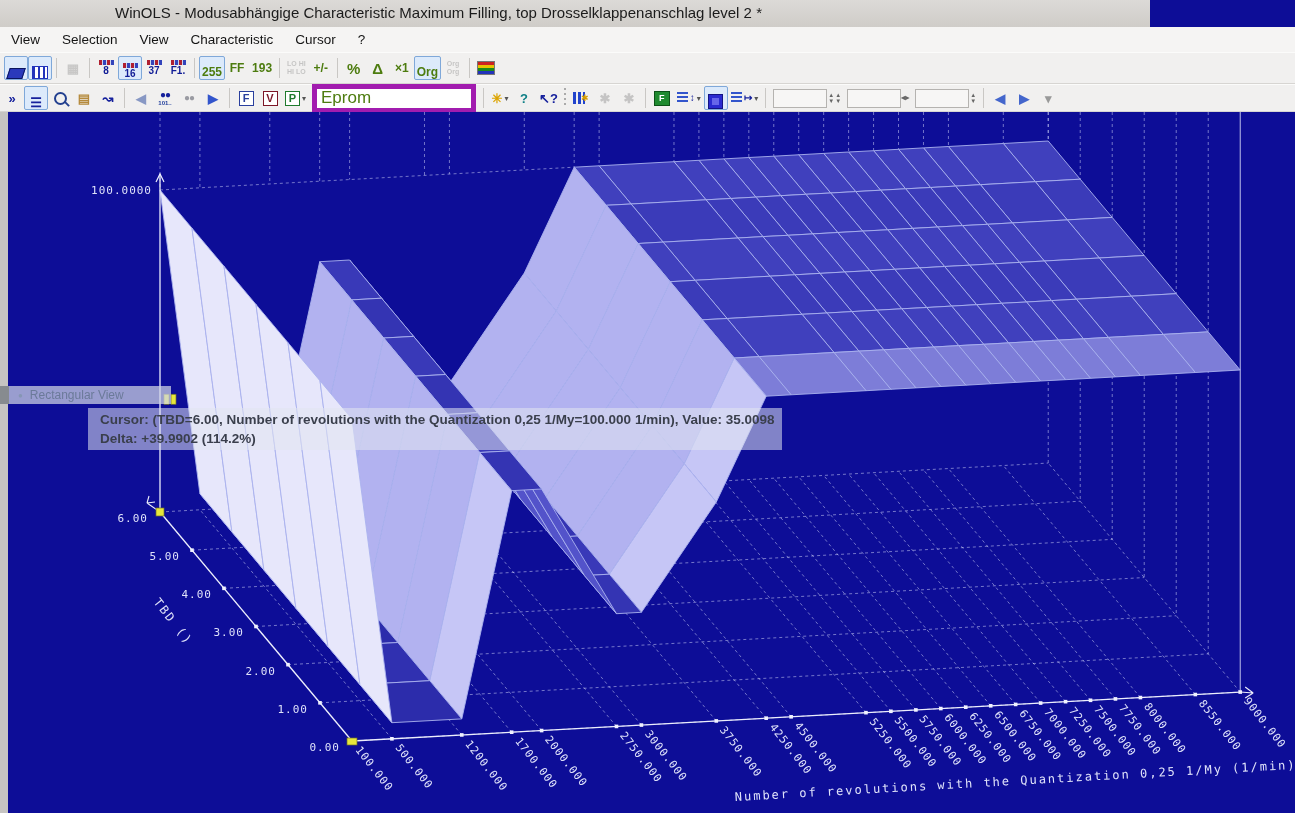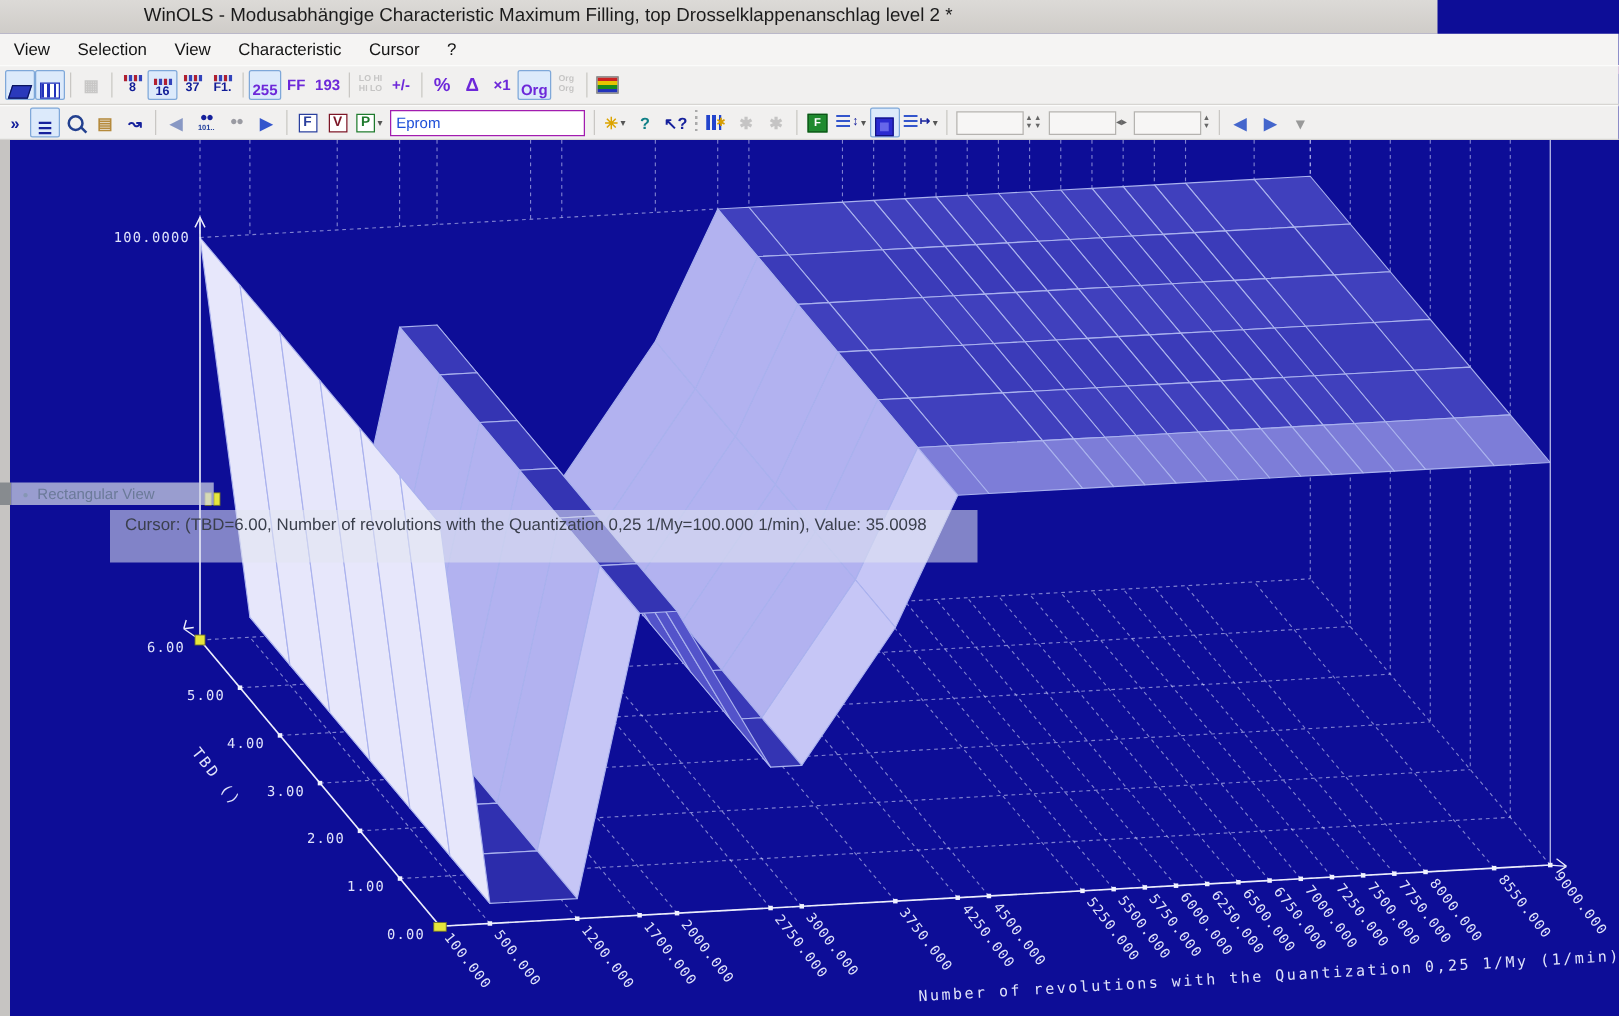--- a/index.html
+++ b/index.html
@@ -15,42 +15,42 @@
     border-top:1px solid #fbfbfa;border-bottom:1px solid #d7d5d2;}
   #toolbar-main{top:52px;height:30px;padding-left:4px;}
   #toolbar-nav{top:84px;height:26px;padding-left:0px;}
   .tb{height:24px;min-width:24px;padding:0 2px;display:flex;align-items:center;justify-content:center;
     border:1px solid transparent;border-radius:2px;box-sizing:border-box;cursor:default;}
   .tb.a{border-color:#7fa8d9;background:#dceafb;align-items:flex-end;}
   .tb.d{opacity:.42;filter:grayscale(.85);}
   .sep{width:1px;height:20px;background:#c9c7c4;margin:0 4px;flex:none;}
   .sepd{width:3px;height:20px;margin:0 3px;flex:none;
     background:repeating-linear-gradient(#aaa 0 2px,transparent 2px 5px);width:2px;}
-  .tlab{font-weight:bold;font-size:12px;color:#6d28d9;white-space:nowrap;}
+  .tlab{font-weight:bold;font-size:12px;color:#4d7c0f;white-space:nowrap;}
   .g12{font-weight:bold;font-size:13px;color:#16219c;line-height:13px;white-space:nowrap;}
   .g10{font-weight:bold;font-size:10px;color:#16219c;line-height:10px;}
   .t2{display:flex;flex-direction:column;font-size:7px;line-height:8px;color:#8a8a8a;font-weight:bold;text-align:center;}
   .bcol{display:flex;flex-direction:column;align-items:center;}
   .bitstrip{width:15px;height:5px;margin-bottom:1px;
     background:repeating-linear-gradient(90deg,#b02030 0 3px,#cfd4ee 3px 4px,#3344bb 4px 7px,#cfd4ee 7px 8px);}
   .blab{font-weight:bold;font-size:10px;color:#101c96;line-height:10px;}
   .i3d{width:14px;height:9px;background:#2a39bb;border:1px solid #0a155e;transform:skewX(-18deg);display:block;}
   .i2d{width:14px;height:11px;border:1px solid #2233bb;display:block;
     background:repeating-linear-gradient(90deg,#2233bb 0 2px,#ffffff 2px 5px);}
   .irb{width:16px;height:12px;display:block;border:1px solid #777;
     background:linear-gradient(#cc2222 0 25%,#e6c400 25% 50%,#1a8a1a 50% 75%,#2233bb 75%);}
   .imag{width:9px;height:9px;border:2px solid #23408f;border-radius:50%;position:relative;display:block;}
   .imag::after{content:"";position:absolute;width:6px;height:2px;background:#23408f;
     transform:rotate(45deg);right:-5px;bottom:-2px;}
   .bsub{font-size:6px;color:#23409d;font-weight:bold;line-height:6px;letter-spacing:0;}
   .lt .llab{display:block;width:13px;height:13px;border:1px solid;font-weight:bold;font-size:11px;
     line-height:13px;text-align:center;background:#fff;}
   .cr{font-size:8px;color:#555;margin-left:2px;}
-  .eprbox{width:146px;height:19px;border:1px solid #a21caf;background:#fff;color:#1d4ed8;
-    font-size:12px;padding:0 4px;font-family:"Liberation Sans",sans-serif;}
+  .eprbox{width:146px;height:19px;border:5px solid #a21caf;background:#fff;color:#4d7c0f;
+    font-size:17px;padding:0 4px;font-family:"Liberation Sans",sans-serif;}
   .ibars{width:12px;height:12px;display:block;
     background:repeating-linear-gradient(90deg,#2244cc 0 3px,transparent 3px 5px);}
   .igf{width:14px;height:13px;display:block;background:#1f8a2f;border:1px solid #0c5217;color:#fff;
     font-size:9px;font-weight:bold;text-align:center;line-height:13px;}
   .ilist{width:11px;height:12px;display:block;margin-right:2px;
     background:repeating-linear-gradient(#3355cc 0 2px,transparent 2px 4px);}
   .ibsq{width:13px;height:13px;display:flex;align-items:center;justify-content:center;
     background:#2a2ad0;border:1px solid #131384;}
   .ibsq::after{content:"";width:7px;height:7px;background:#6666ea;display:block;}
   .sbox{width:52px;height:17px;background:#f7f6f5;border:1px solid #b5b3b0;display:block;}
@@ -61,21 +61,21 @@
   #plot{position:absolute;left:8px;top:112px;width:1287px;height:701px;background:#0d0d97;}
   #surface-svg{position:absolute;left:0;top:0;}
   .ticktext{font-family:"DejaVu Sans Mono",monospace;font-size:11px;fill:#dfe2fa;letter-spacing:1px;}
   .axtext{font-family:"DejaVu Sans Mono",monospace;font-size:12px;fill:#dfe2fa;letter-spacing:2px;}
   .snipsq{position:absolute;left:0;top:386px;width:9px;height:18px;background:#878b8f;z-index:5;}
   .snipbar{position:absolute;left:9px;top:386px;width:162px;height:18px;z-index:5;
     background:rgba(208,214,228,0.72);color:#6b7a99;font-size:12px;display:flex;align-items:center;}
   .snipbar .dot{font-size:8px;margin:0 7px 0 9px;color:#8696b4;}
   .cursorbox{position:absolute;left:88px;top:408px;width:694px;height:42px;z-index:5;
     background:rgba(226,229,240,0.55);color:#3a3f4c;font-size:13.5px;line-height:19px;
-    padding:2px 0 0 12px;box-sizing:border-box;white-space:nowrap;}
+    padding:2px 0 0 12px;box-sizing:border-box;white-space:nowrap;font-weight:bold;}
 </style>
 </head>
 <body>
 
 <div class="titlebar">
   <span class="title">WinOLS - Modusabhängige Characteristic Maximum Filling, top Drosselklappenanschlag level 2 *</span>
 </div>
 
 <div class="menubar" id="menubar">
     <div class="menu-item">View</div>
@@ -624,13 +624,14 @@
 </div>
 
 <div class="snipsq"></div>
 <div class="snipbar">
   <span class="dot">●</span>
   <span>Rectangular View</span>
 </div>
 
 <div class="cursorbox">
   <div>Cursor: (TBD=6.00, Number of revolutions with the Quantization 0,25 1/My=100.000 1/min), Value: 35.0098</div>
+  <div>Delta: +39.9902 (114.2%)</div>
 </div>
 
 </body></html>

